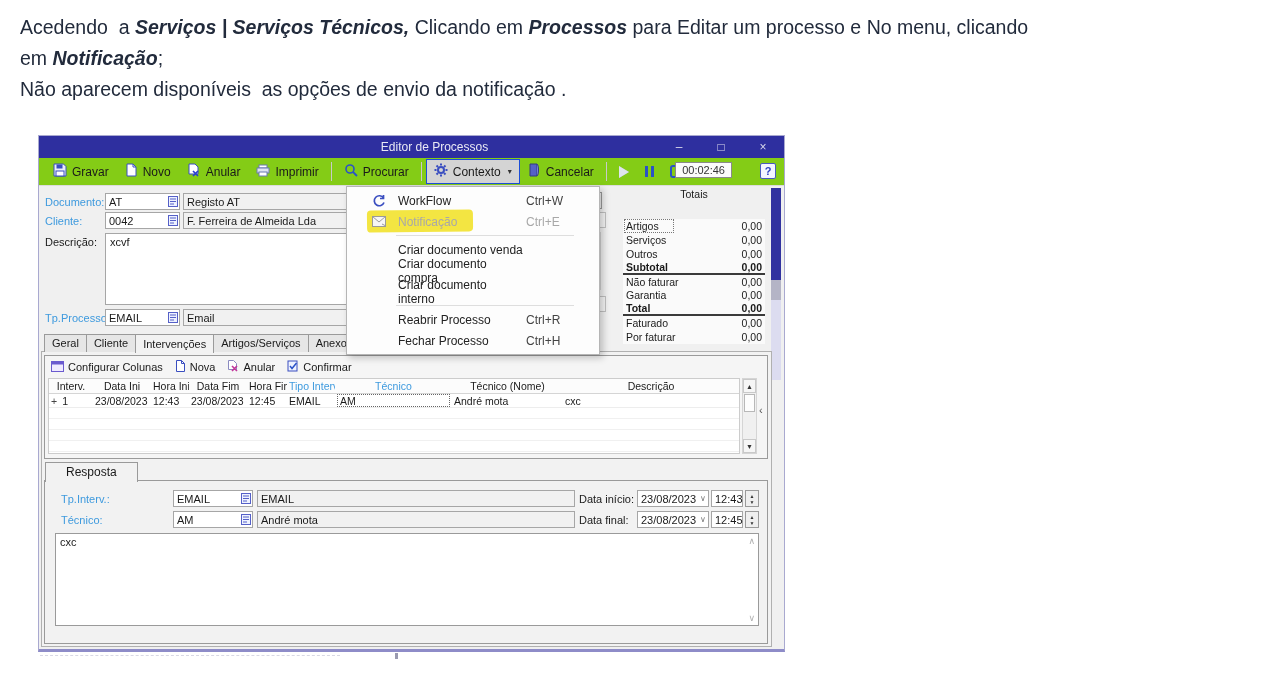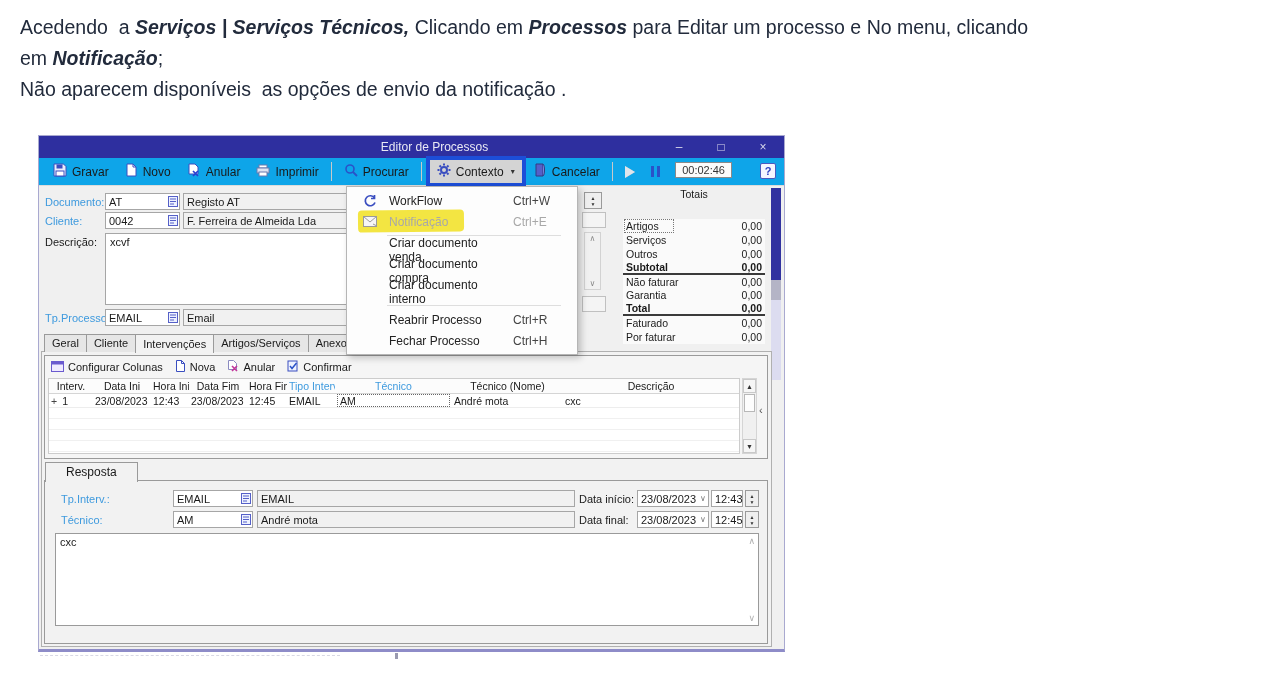--- a/index.html
+++ b/index.html
@@ -15,24 +15,24 @@
             border:1px solid #a9a9d0; border-bottom:3px solid #8e8cc8; font-size:11px; color:#1a1a1a; }
   .wtick  { position:absolute; left:395px; top:653px; width:3px; height:6px; background:#9a9ab0; }
   .wdash  { position:absolute; left:40px; top:655px; width:300px; border-top:1px dashed #d8d8e4; }
 
   .titlebar { position:absolute; left:0; top:0; right:0; height:22px; background:#2e2f9f; display:flex; align-items:center; }
   .title { position:absolute; left:0; right:0; text-align:center; color:#e9e9f4; font-size:12px;padding-left:46px; }
   .wctrls { position:absolute; right:0; top:0; height:22px; display:flex; }
   .wbtn { width:42px; height:22px; display:flex; align-items:center; justify-content:center; color:#d8d8ea; font-size:12px; }
 
   
-  .toolbar { position:absolute; left:0; top:22px; right:0; height:28px; background:#0ea5e9; border-bottom:1px solid #dcdcdc;
+  .toolbar { position:absolute; left:0; top:22px; right:0; height:28px; background:#84cc16; border-bottom:1px solid #dcdcdc;
              display:flex; align-items:center; padding-left:6px; font-size:12px; }
   .tbtn { display:flex; align-items:center; gap:5px; padding:3px 7px; white-space:nowrap; border:1px solid transparent; }
-  .tbtn.pressed { background:#d4d4d4; border:4px solid #1d4ed8;justify-content:flex-end; }
+  .tbtn.pressed { background:#d4d4d4; border:1px solid #1d4ed8;justify-content:flex-end; }
   .tsep { width:1px; height:19px; background:#c9c9c9; margin:0 4px; }
   .drop { font-size:8px; color:#333; margin-left:2px; }
   .playtri { width:0; height:0; border-left:10px solid #dfe5ec; border-top:6px solid transparent; border-bottom:6px solid transparent;
              filter:drop-shadow(0 0 0.5px #9aa8b6); margin:0 8px; }
   .pause { display:flex; gap:3px; margin:0 8px; }
   .pause i { display:block; width:3px; height:11px; background:#2a52c8; }
   .stopb { width:13px; height:13px; border:2px solid #2a52c8; border-radius:3px; display:flex; align-items:center; justify-content:center; margin:0 8px; }
   .stopb i { width:3px; height:3px; background:#2a52c8; display:block; }
   .timer { position:absolute; right:52px; top:4px; border:1px solid #8a8a8a; background:#fbfbfb; padding:1px 6px; font-size:11px; color:#333; }
   .helpb { position:absolute; right:8px; top:5px; width:16px; height:16px; border:1px solid #4a5ac0; border-radius:2px; background:#f4f6ff;
@@ -101,22 +101,22 @@
   .rtab { position:absolute; left:3px; top:110px; padding:2px 20px 3px; border:1px solid #9a9a9a; border-bottom:none; background:#f2f2f2; font-size:12px; z-index:2; }
   .respbox { position:absolute; left:2px; top:128px; width:724px; height:164px; border:1px solid #9a9a9a; background:#f2f2f2; }
   .dlabel { position:absolute; color:#1a1a1a; font-size:11px; }
   .combo { position:absolute; height:17px; background:#fff; border:1px solid #a6a6a6; font-size:11px; display:flex; align-items:center;
            justify-content:space-between; padding:1px 3px; }
   .combo .v { font-size:8px; color:#777; margin-left:4px; }
   .notes { position:absolute; left:10px; top:52px; width:704px; height:93px; background:#fff; border:1px solid #9a9a9a; font-size:11px; padding:2px 14px 2px 4px; }
   .notes .a { position:absolute; right:3px; font-size:9px; color:#b0b0b0; }
 
   
-  .menu { position:absolute; left:307px; top:50px; width:232px; background:#fdfdfd; border:1px solid #b5b5b5;
-          box-shadow:3px 3px 7px rgba(0,0,0,.22); z-index:20; padding:3px 8px; font-size:12px; }
+  .menu { position:absolute; left:307px; top:50px; width:254px; background:#fdfdfd; border:1px solid #b5b5b5;
+          box-shadow:3px 3px 7px rgba(0,0,0,.22); z-index:20; padding:3px 17px; font-size:12px; }
   .mitem { position:relative; height:21px; display:flex; align-items:center; padding:0 10px 0 8px; color:#222; }
   .micon { width:26px; display:flex; align-items:center; z-index:1; }
   .mlabel { flex:1; z-index:1; }
   .mshort { width:46px; text-align:left; color:#444; z-index:1; }
   .mitem.disabled .mlabel, .mitem.disabled .mshort { color:#a8a8a8; }
   .msep { height:1px; background:#dedede; margin:3px 8px 3px 32px; }
   .hl-blob { position:absolute; left:3px; top:-1px; width:106px; height:22px; background:#f2e438; border-radius:4px;
              transform:rotate(-0.7deg); opacity:.95; z-index:0; }
 </style>
 </head>

